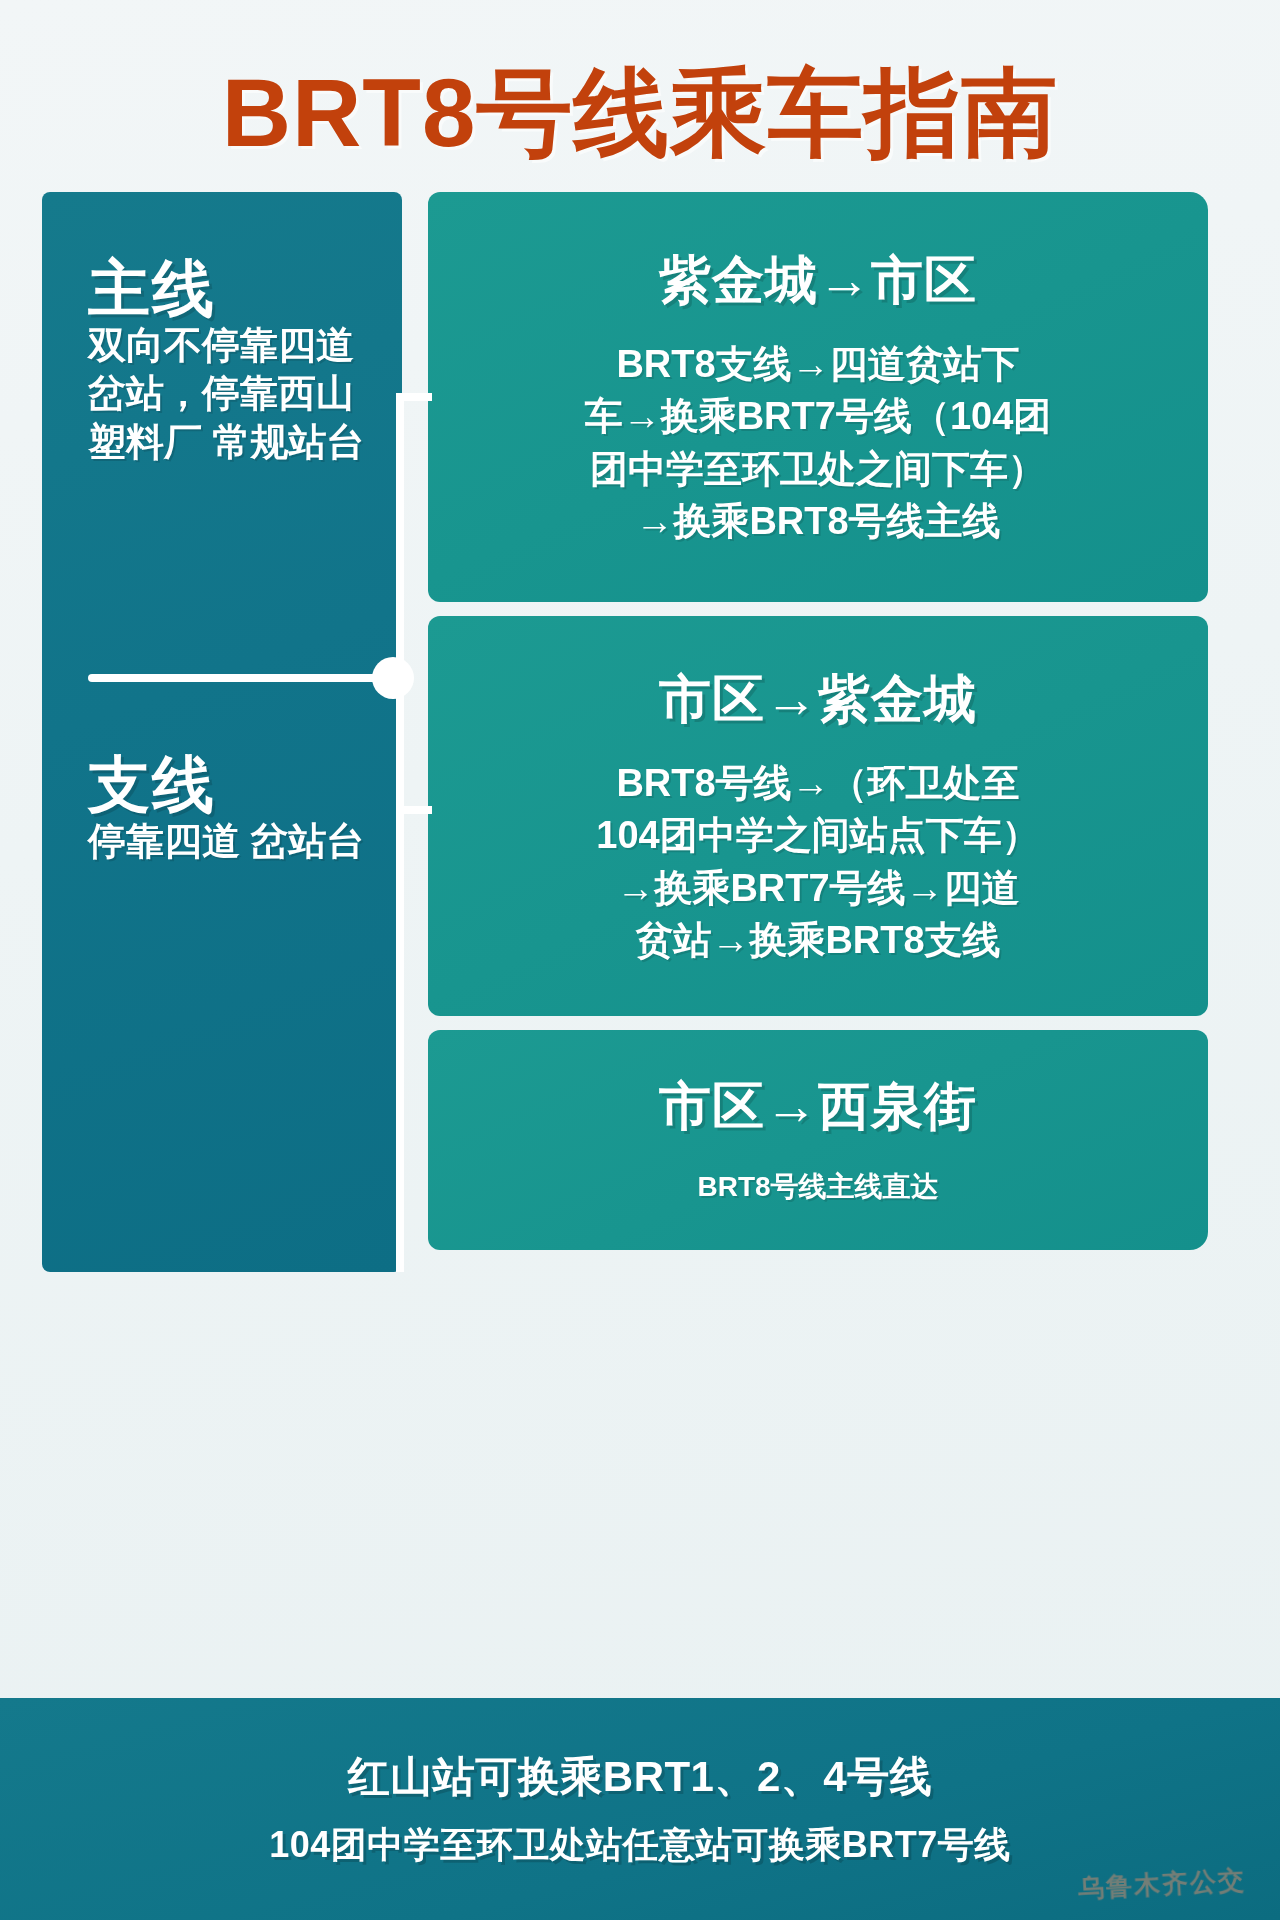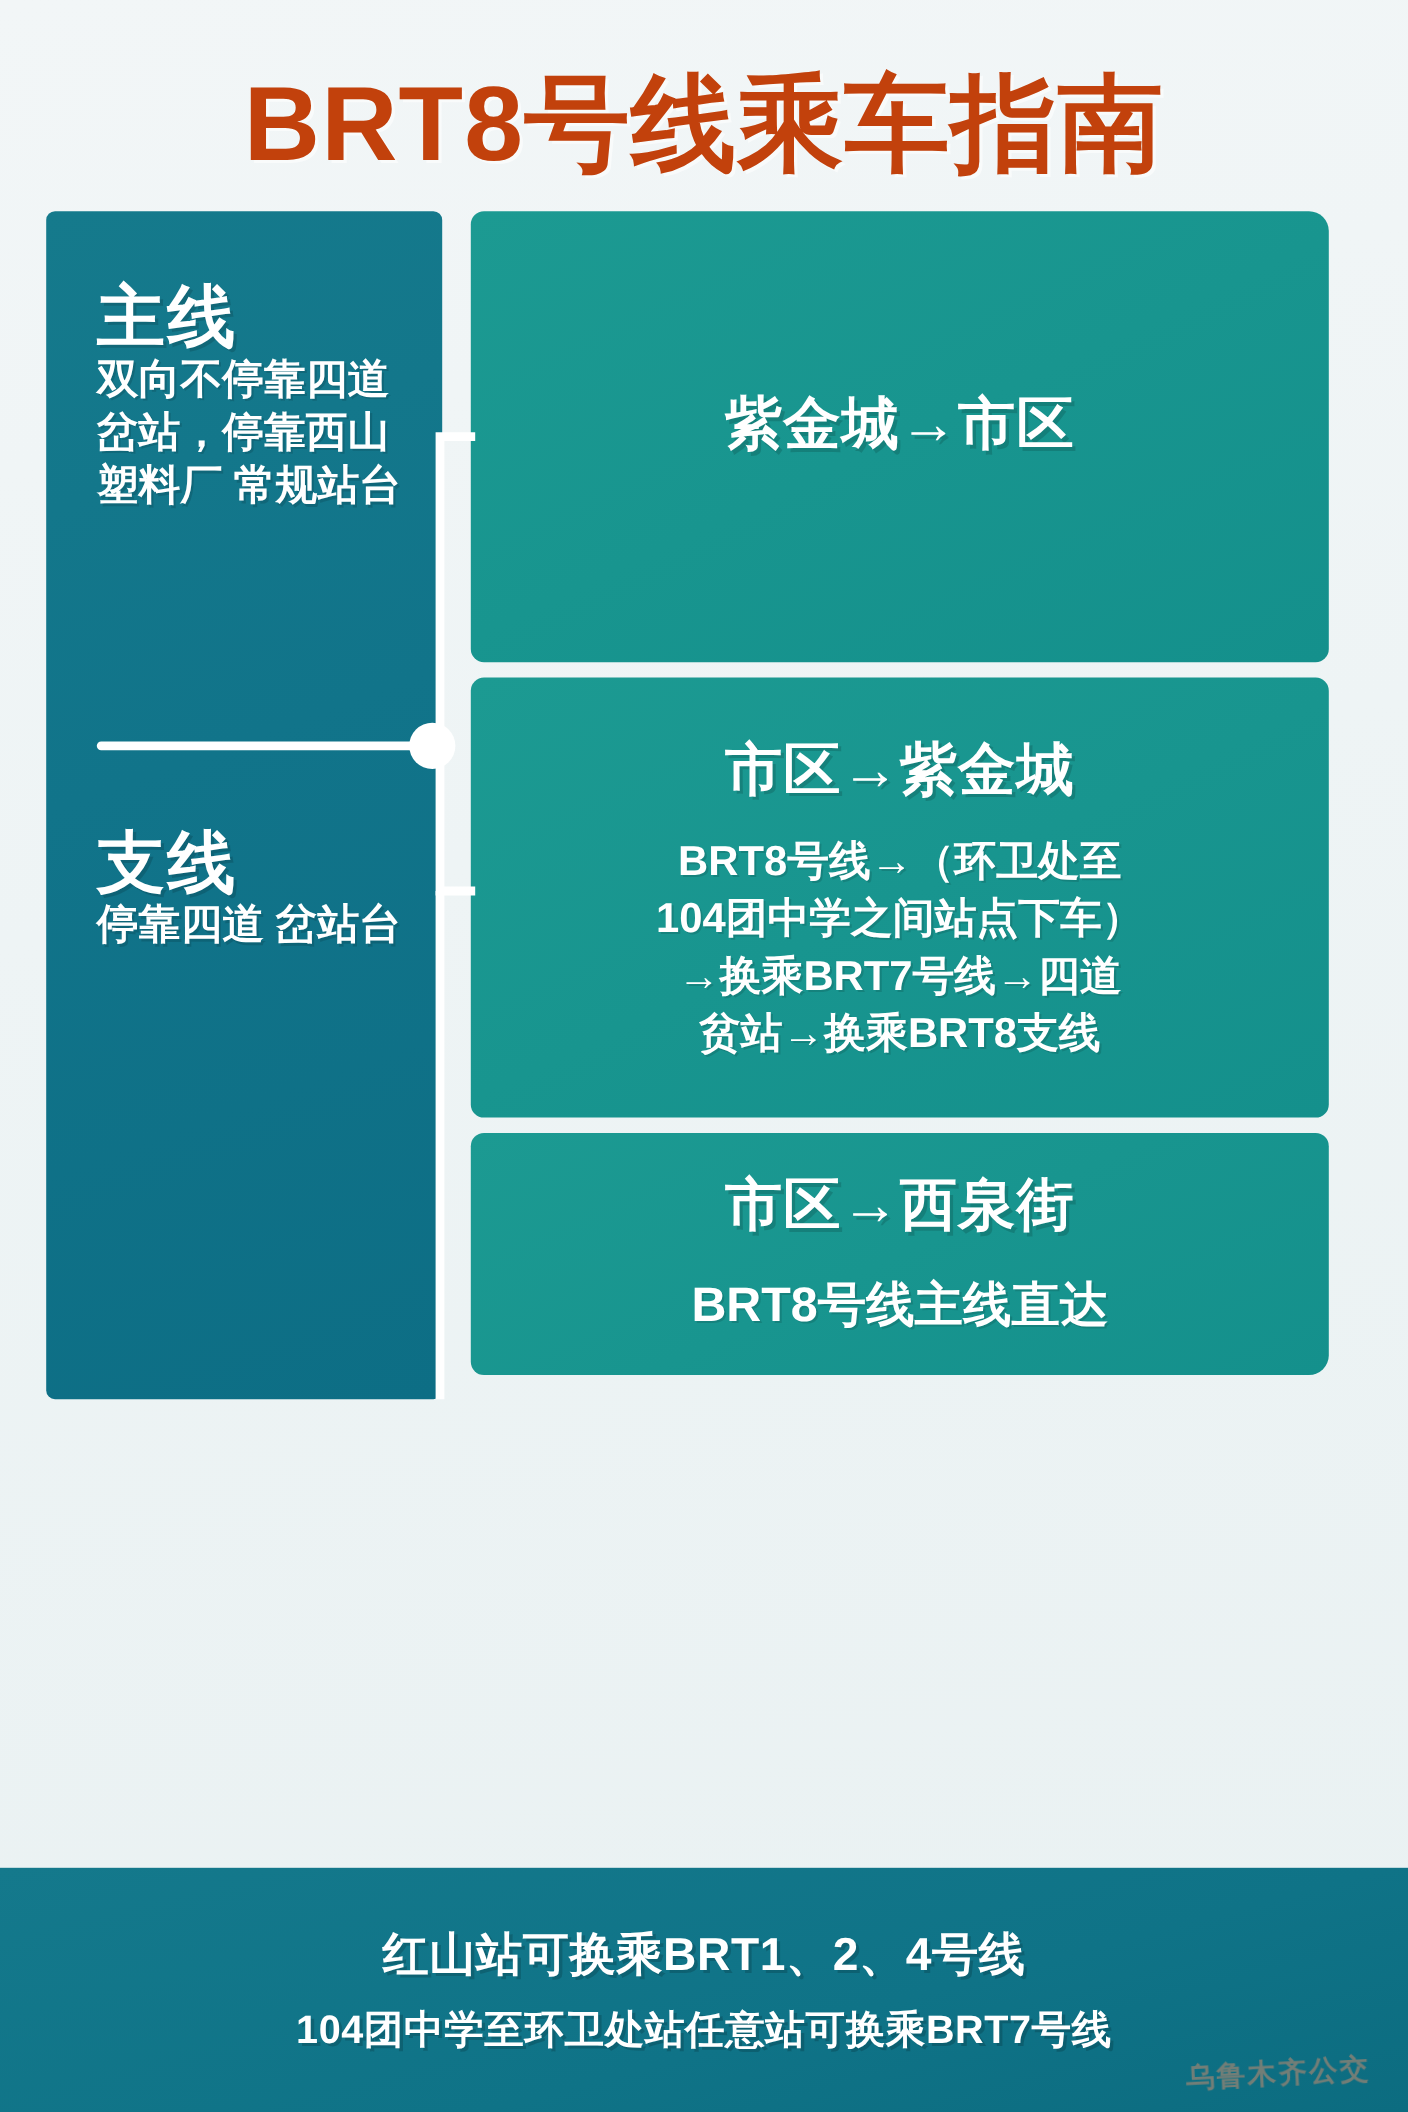--- a/index.html
+++ b/index.html
@@ -136,21 +136,21 @@
   }
   .route-body {
     font-size: 38px;
     font-weight: 700;
     line-height: 1.38;
     text-shadow: 2px 2px 0 rgba(0,0,0,0.12);
   }
   .route-body .ln { display: block; }
 
   .c3 .route-title { margin-bottom: 26px; }
-  .c3 .route-body { font-size: 44px; }
+  .c3 .route-body { font-size: 28px; }
 
   
   .footer {
     position: absolute;
     left: 0;
     bottom: 0;
     width: 1280px;
     height: 222px;
     background: linear-gradient(165deg, #14798c 0%, #0f7387 60%, #0c6c80 100%);
     color: #ffffff;
@@ -224,20 +224,26 @@
       <path d="M 358 618 L 358 1254" stroke="#ffffff" stroke-width="8" fill="none" stroke-linecap="butt"></path>
 
       <polygon points="330,1250 386,1250 358,1300" fill="#ffffff"></polygon>
     </svg>
   </div>
 
   <div class="right-col">
 
     <div class="route-card c1">
       <div class="route-title">紫金城→市区</div>
+      <div class="route-body">
+        <span class="ln">BRT8支线→四道贫站下</span>
+        <span class="ln">车→换乘BRT7号线（104团</span>
+        <span class="ln">团中学至环卫处之间下车）</span>
+        <span class="ln">→换乘BRT8号线主线</span>
+      </div>
     </div>
 
     <div class="route-card c2">
       <div class="route-title">市区→紫金城</div>
       <div class="route-body">
         <span class="ln">BRT8号线→（环卫处至</span>
         <span class="ln">104团中学之间站点下车）</span>
         <span class="ln">→换乘BRT7号线→四道</span>
         <span class="ln">贫站→换乘BRT8支线</span>
       </div>

